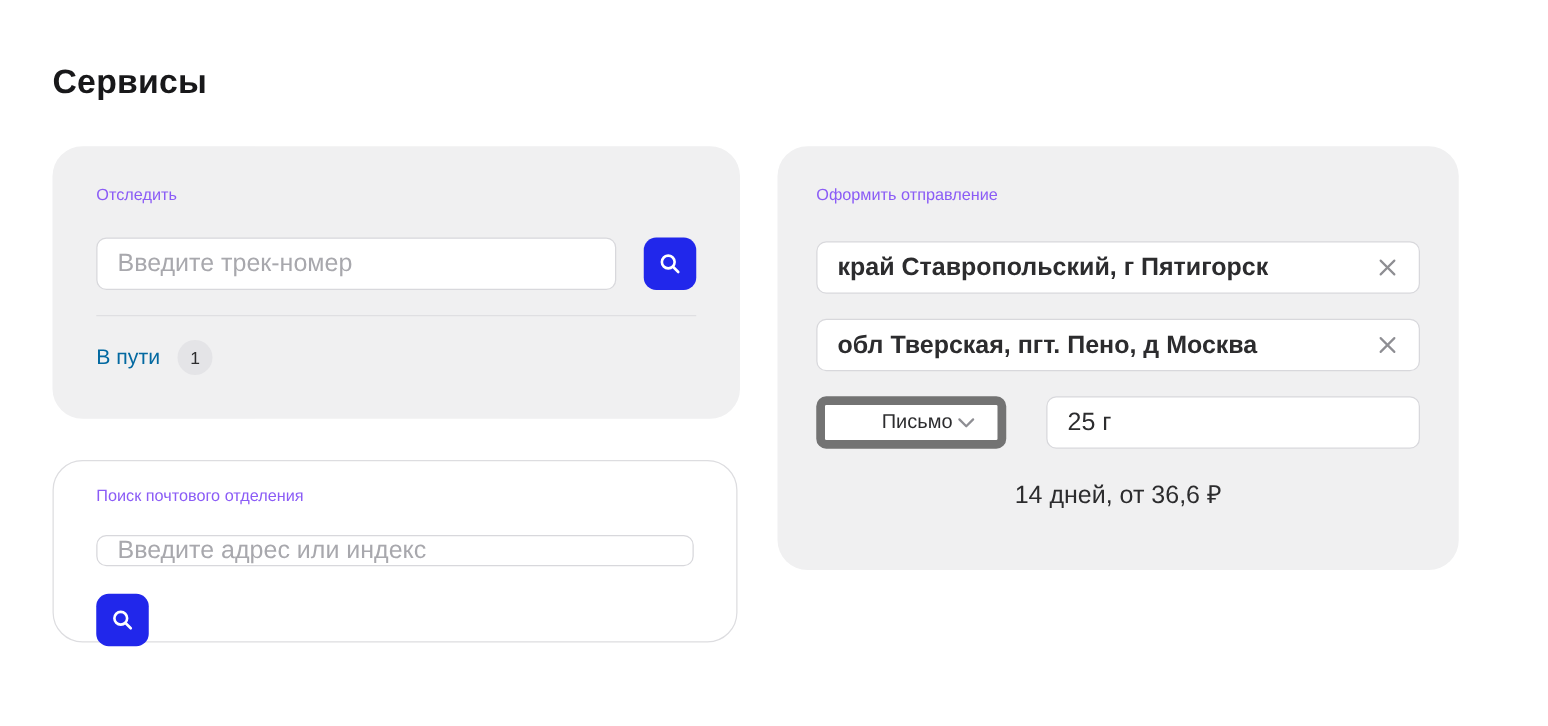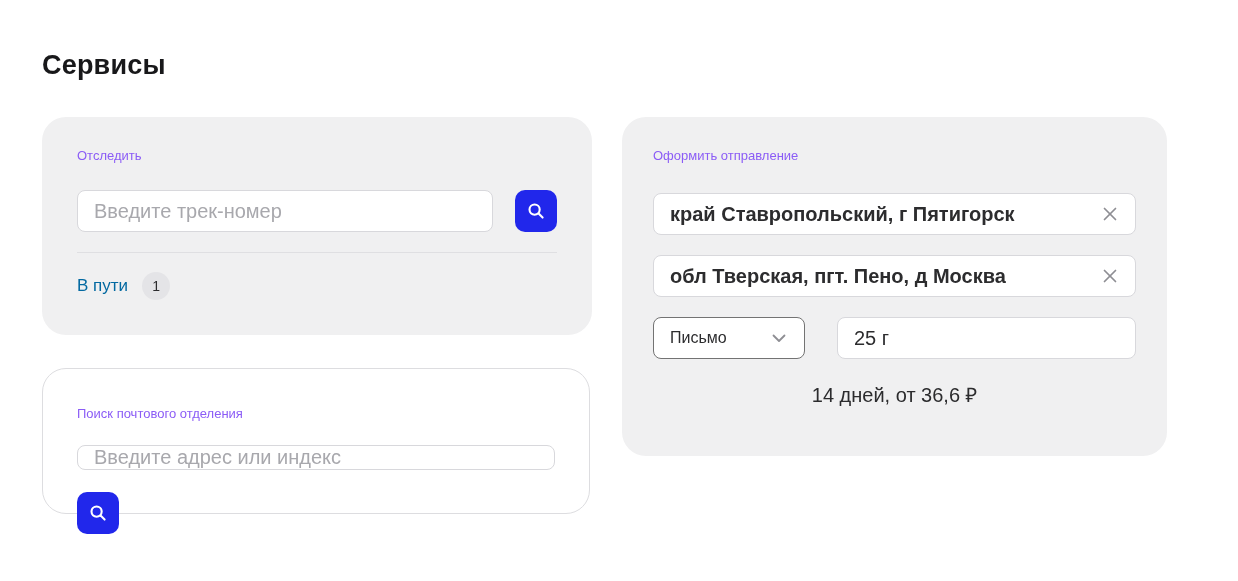--- a/index.html
+++ b/index.html
@@ -6,21 +6,21 @@
   html,body { width:1238px; height:581px; background:#ffffff;
     font-family:"Liberation Sans", sans-serif; color:#2c2c2e; overflow:hidden; }
   .page-title { position:absolute; left:42px; top:50px; font-size:27px;
     font-weight:bold; color:#18181a; letter-spacing:.2px; }
   .card { position:absolute; border-radius:24px; }
   .card-gray { background:#f0f0f1; }
   .card-outline { background:#ffffff; border:1.5px solid #dddde0; }
   .card-title { font-size:13px; font-weight:normal; color:#8b5cf6; }
 
   .card-track  { left:42px;  top:117px; width:550px; height:218px; padding:31px 35px 0; }
-  .card-office { left:42px;  top:368px; width:548px; height:146px; padding:37px 34px 0; }
+  .card-office { left:42px;  top:368px; width:548px; height:146px; padding:20px 34px 0; }
   .card-send   { left:622px; top:117px; width:545px; height:339px; padding:31px 31px 0; }
 
   .input-row { display:flex; gap:22px; margin-top:27px; }
   .text-input { flex:1; height:42px; border:1px solid #d8d8dc; border-radius:8px;
     background:#ffffff; padding:0 16px; font-size:20px; color:#2c2c2e; outline:none;
     font-family:"Liberation Sans", sans-serif; min-width:0; }
   .text-input::placeholder { color:#a8a8ad; }
   .search-btn { width:42px; height:42px; flex:0 0 42px; border:none; border-radius:10px;
     background:#2127eb; display:flex; align-items:center; justify-content:center; cursor:pointer; }
 
@@ -32,22 +32,22 @@
 
   .office-row { margin-top:24px;flex-direction:column; }
 
   .field-wrap { position:relative; margin-top:20px; }
   .field-wrap.first { margin-top:30px; }
   .field-wrap .text-input { width:100%; padding-right:27px;font-weight:bold; }
   .clear-btn { position:absolute; right:6px; top:0; width:40px; height:42px; border:none;
     background:transparent; display:flex; align-items:center; justify-content:center; cursor:pointer; }
 
   .options-row { display:flex; gap:32px; margin-top:20px; }
-  .select-box { flex:1; height:42px; border:1px solid #737373; border-radius:8px; background:#fff;
-    display:flex; align-items:center; justify-content:space-between; padding:0 14px 0 16px;
+  .select-box { flex:1; height:42px; border:7px solid #737373; border-radius:8px; background:#fff;
+    display:flex; align-items:center; justify-content:flex-end; padding:0 14px 0 16px;
     font-size:16px; color:#2c2c2e; cursor:pointer; }
   .weight-wrap { flex:1; display:flex; }
   .weight-wrap .text-input { padding-right:16px; }
 
   .send-footer { display:flex; align-items:center; justify-content:center; margin-top:22px; }
   .estimate { font-size:20px; color:#2c2c2e; }
   .submit-btn { min-width:146px; height:40px; border:none; border-radius:8px; background:#2127eb;
     color:#ffffff; font-size:17px; font-weight:500; cursor:pointer; padding:0 22px;
     font-family:"Liberation Sans", sans-serif; }
   svg { display:block; }

